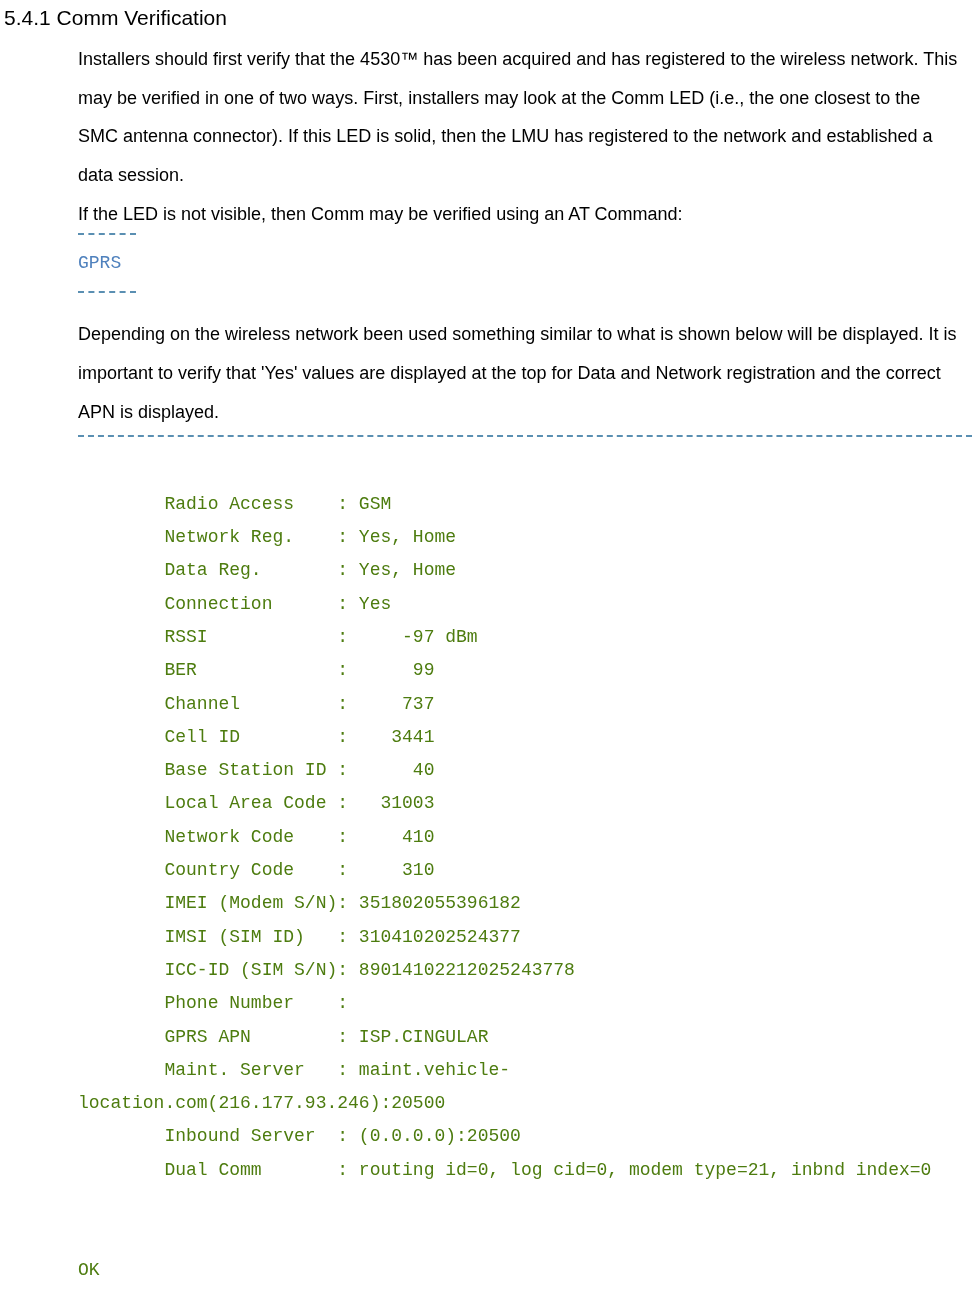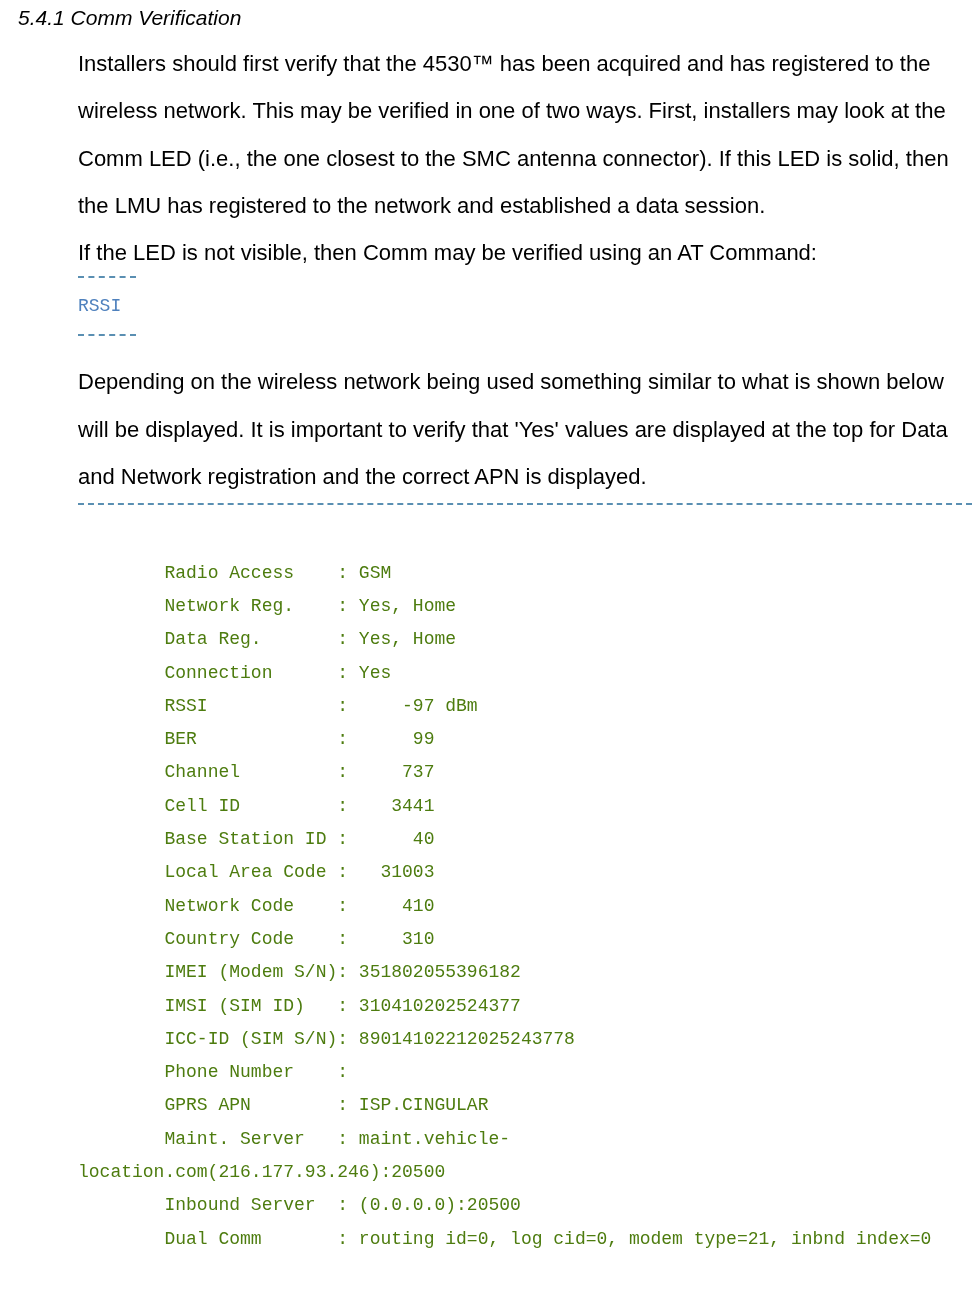--- a/index.html
+++ b/index.html
@@ -6,26 +6,25 @@
       font-family: Arial, Helvetica, sans-serif;
       margin: 0;
       padding: 0;
       background: #ffffff;
       color: #000000;
       width: 972px;
     }
     .section-heading {
       font-size: 21px;
       font-weight: normal;
-      margin: 6px 0 10px 18px;
-      font-style: italic;
+      margin: 6px 0 10px 4px;
     }
     .body-text {
       margin: 0 12px 0 78px;
-      font-size: 22px;
+      font-size: 18px;
       line-height: 2.15;
     }
     .code-box {
       margin: 0 0 0 78px;
       border-top: 2px dashed #5a8fb2;
       border-bottom: 2px dashed #5a8fb2;
       padding: 18px 0 18px 0;
       font-family: "Courier New", Courier, monospace;
       font-size: 18px;
       color: #4f81bd;
@@ -50,25 +49,25 @@
   </style>
 </head>
 <body>
 
 <div class="section-heading">5.4.1 Comm Verification</div>
 
 <div class="body-text">Installers should first verify that the 4530™ has been acquired and has registered to the wireless network. This may be verified in one of two ways. First, installers may look at the Comm LED (i.e., the one closest to the SMC antenna connector). If this LED is solid, then the LMU has registered to the network and established a data session.</div>
 
 <div class="body-text">If the LED is not visible, then Comm may be verified using an AT Command:</div>
 
-<div class="code-box">RSSI</div>
+<div class="code-box">GPRS</div>
 
 <div class="spacer"></div>
 
-<div class="body-text">Depending on the wireless network being used something similar to what is shown below will be displayed. It is important to verify that 'Yes' values are displayed at the top for Data and Network registration and the correct APN is displayed.</div>
+<div class="body-text">Depending on the wireless network been used something similar to what is shown below will be displayed. It is important to verify that 'Yes' values are displayed at the top for Data and Network registration and the correct APN is displayed.</div>
 
 <div class="code-box-wide">
         Radio Access    : GSM
         Network Reg.    : Yes, Home
         Data Reg.       : Yes, Home
         Connection      : Yes
         RSSI            :     -97 dBm
         BER             :      99
         Channel         :     737
         Cell ID         :    3441

